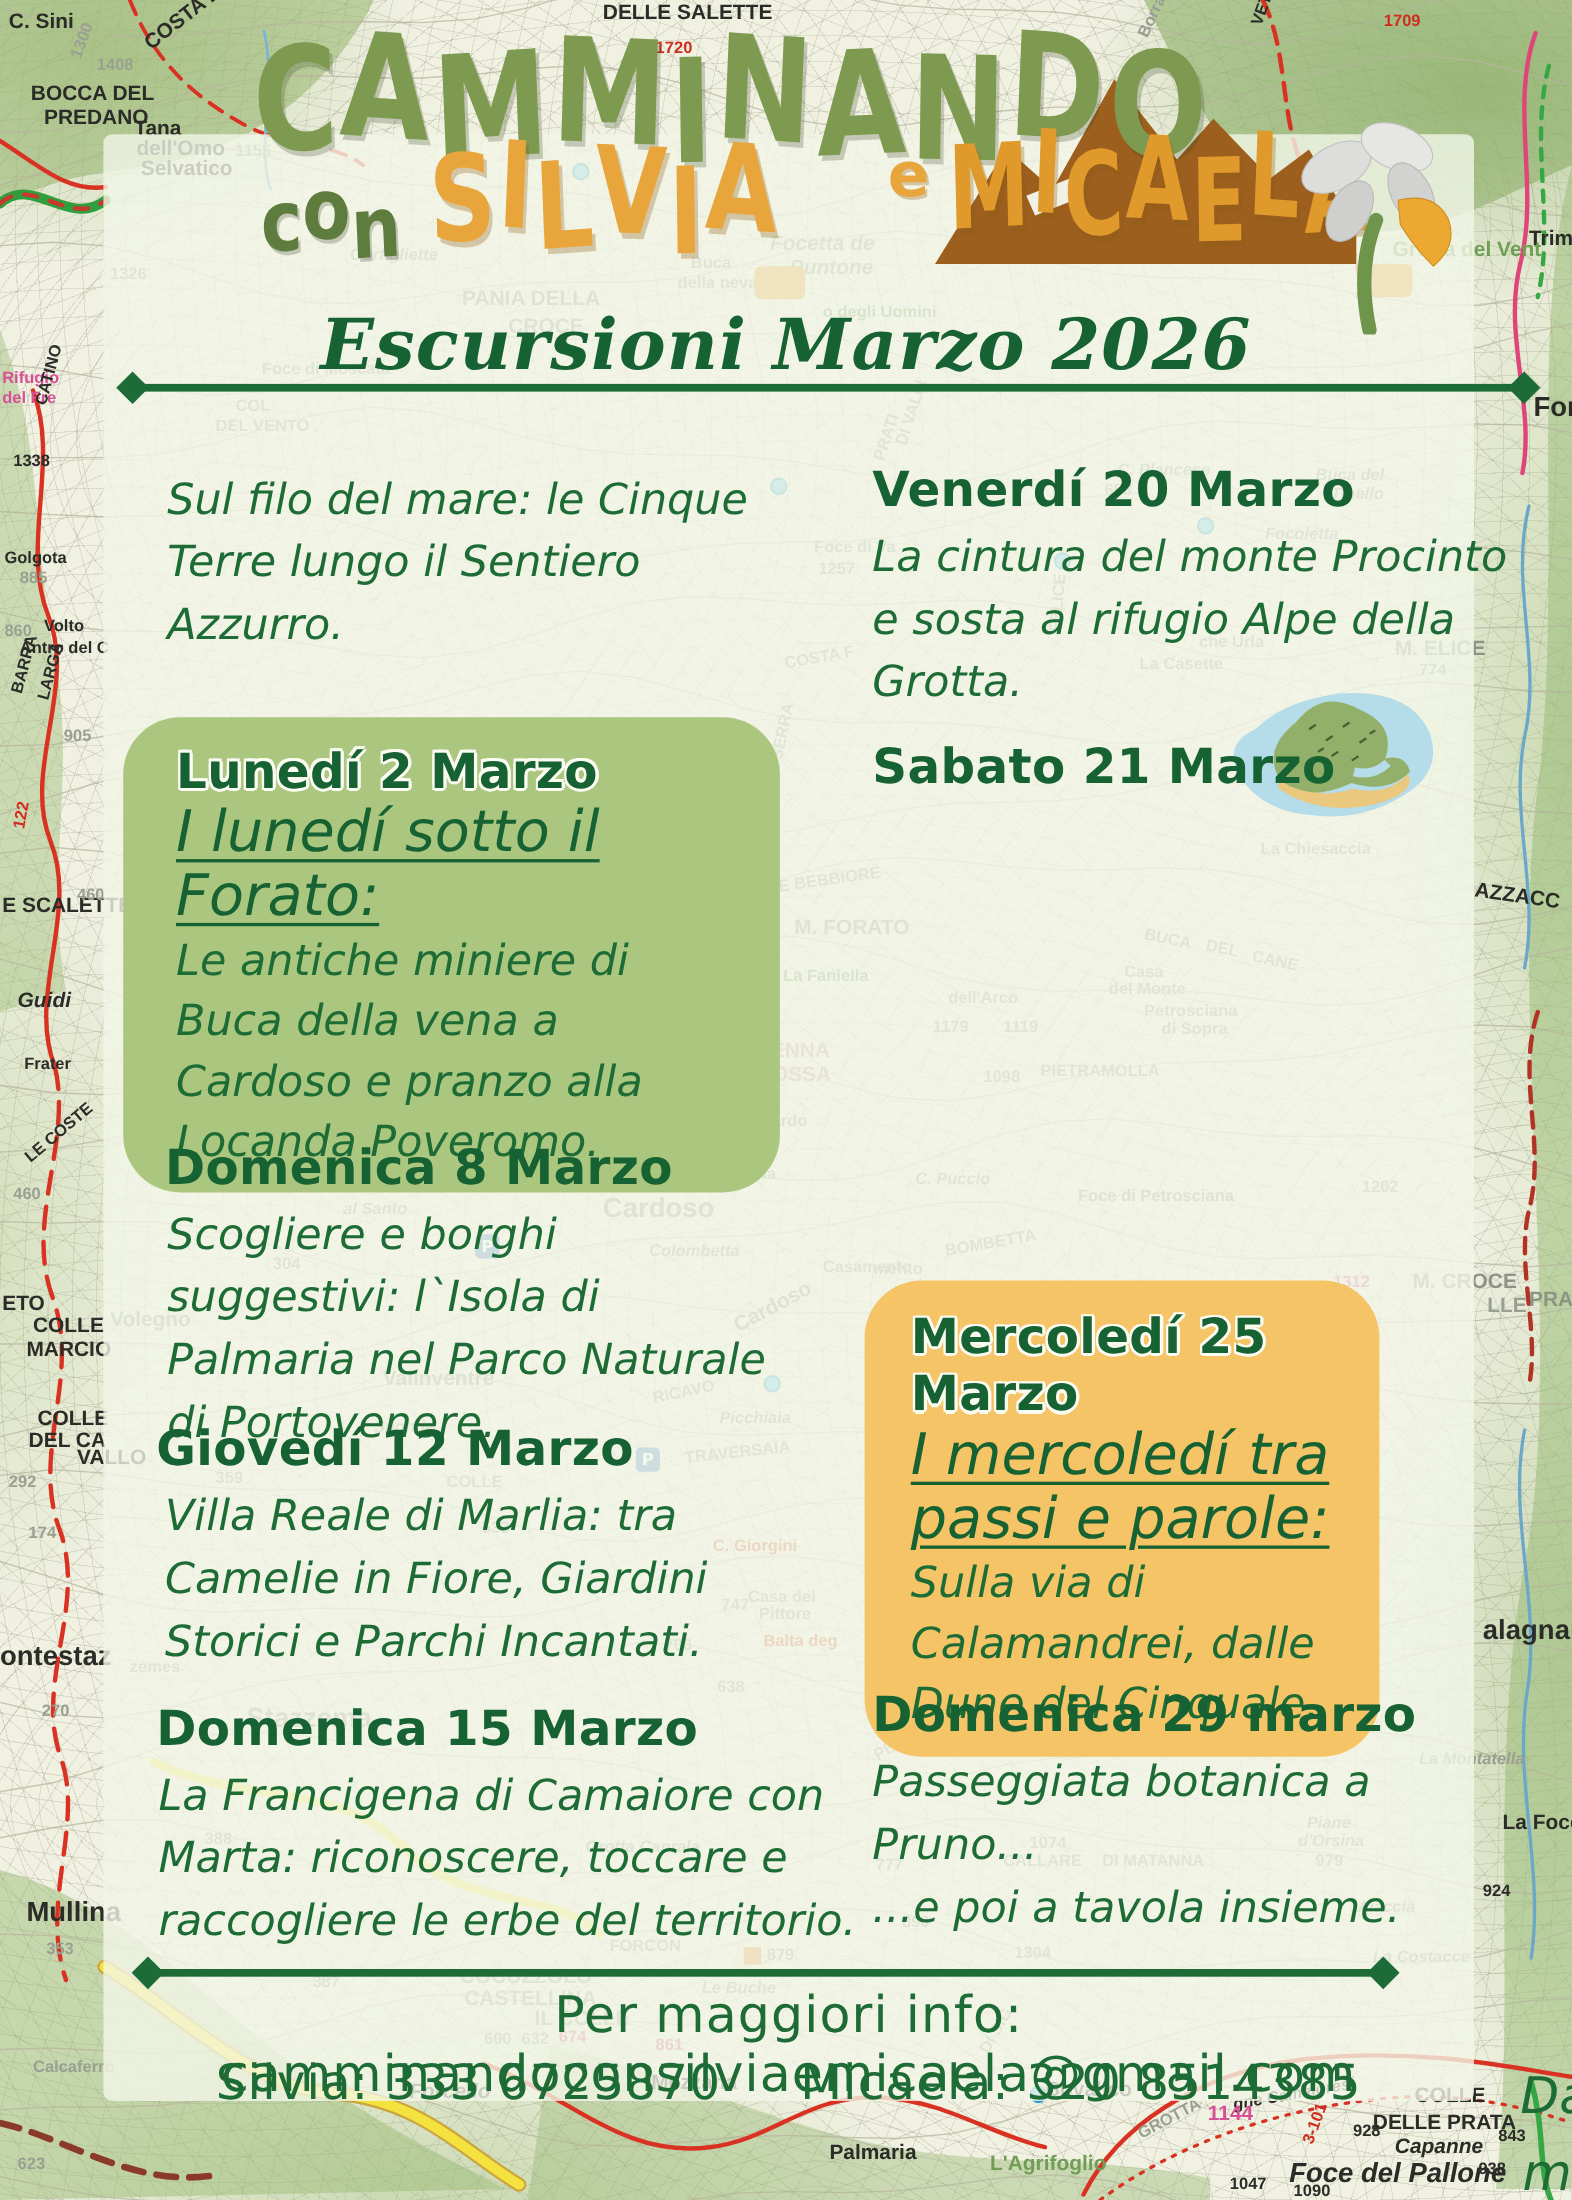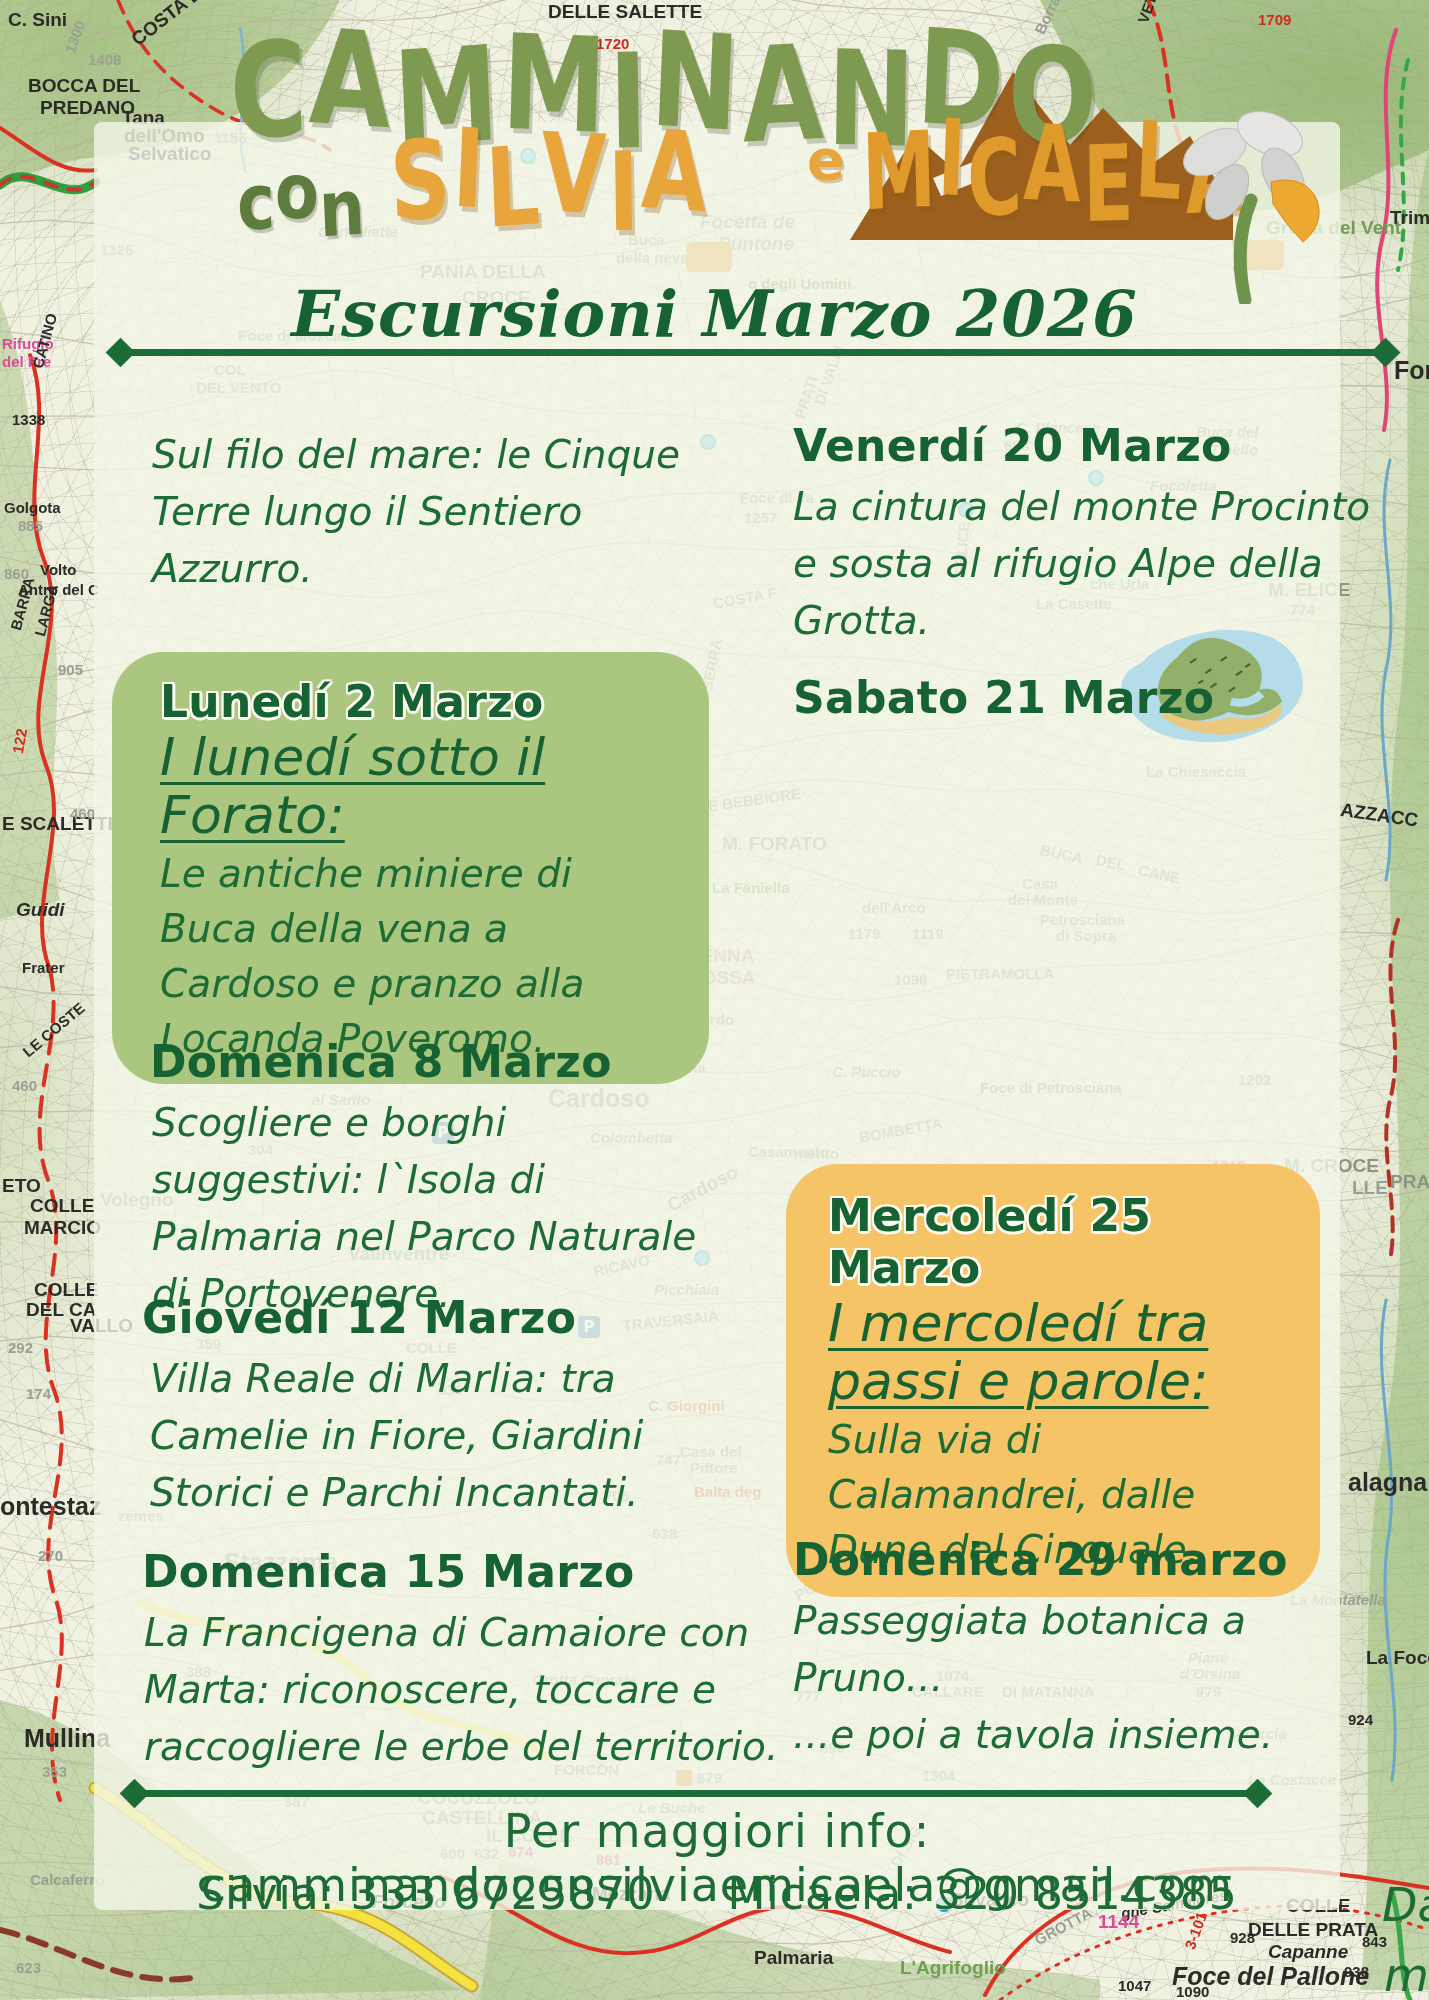--- a/index.html
+++ b/index.html
@@ -93,21 +93,21 @@
   .ev-box .ev-body{line-height:55px;margin-top:2px;}
   #ev-l1{left:142px;top:420px;} #ev-l1 .ev-body{width:566px;margin-left:10px;}
   #ev-l2{left:112px;top:652px;width:597px;background:var(--box_green_bg,#abc77f);
          padding:24px 38px 18px 48px;}
   #ev-l3{left:150px;top:1036px;} #ev-l3 .ev-body{width:575px;margin-left:2px;}
   #ev-l4{left:142px;top:1292px;} #ev-l4 .ev-body{width:545px;margin-left:8px;}
   #ev-l5{left:142px;top:1546px;} #ev-l5 .ev-body{width:645px;margin-left:2px;}
   #ev-r1{left:793px;top:420px;} #ev-r1 .ev-body{width:592px;}
   #ev-r2{left:793px;top:672px;} #ev-r2 .ev-body{width:592px;}
   #ev-r3{left:793px;top:928px;} #ev-r3 .ev-body{width:525px;}
-  #ev-r4{left:786px;top:1164px;width:534px;background:var(--box_orange_bg,#f4c466);
+  #ev-r4{left:786px;top:1164px;width:468px;background:var(--box_orange_bg,#f4c466);
          padding:26px 35px 20px 42px;}
   #ev-r5{left:793px;top:1534px;} #ev-r5 .ev-body{width:525px;}
   .island{position:absolute;left:1108px;top:612px;}
 
   
   .footer-info{position:absolute;left:94px;width:1246px;top:1804px;text-align:center;
       font-size:46px;letter-spacing:1px;color:var(--body_green,#1d6b35);}
   .footer-contacts{position:absolute;left:94px;width:1246px;top:1868px;text-align:center;
       font-size:44px;letter-spacing:1px;color:var(--body_green,#1d6b35);
       display:flex;justify-content:center;gap:72px;}

